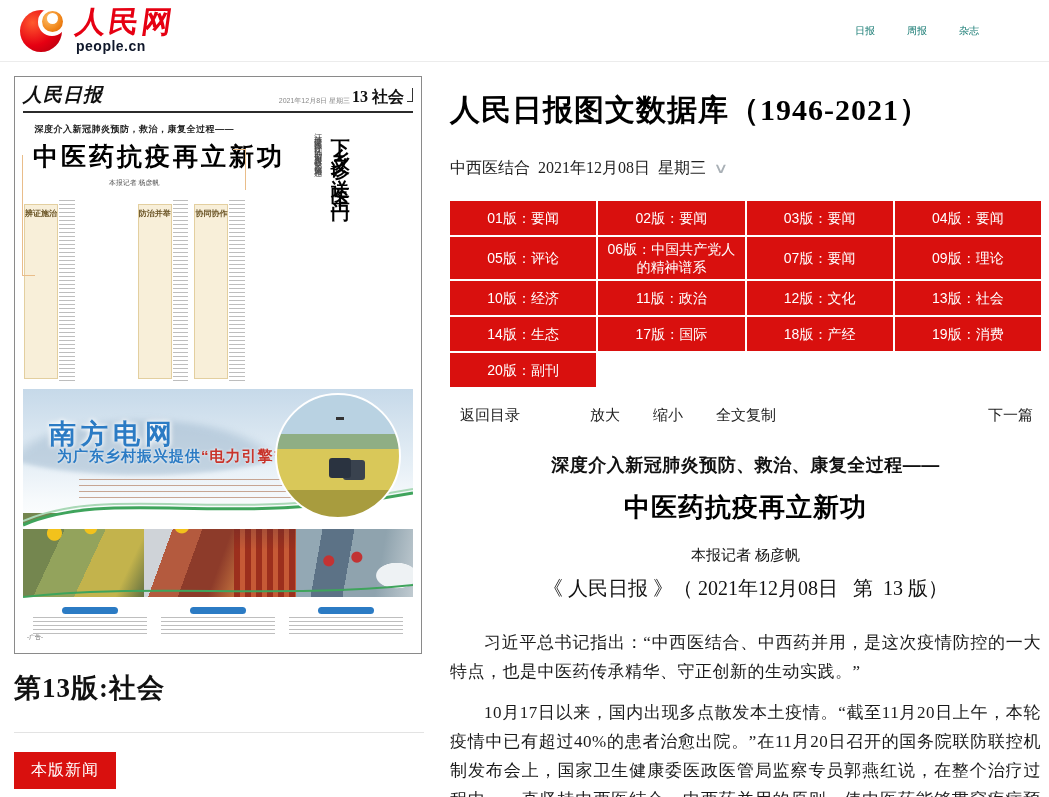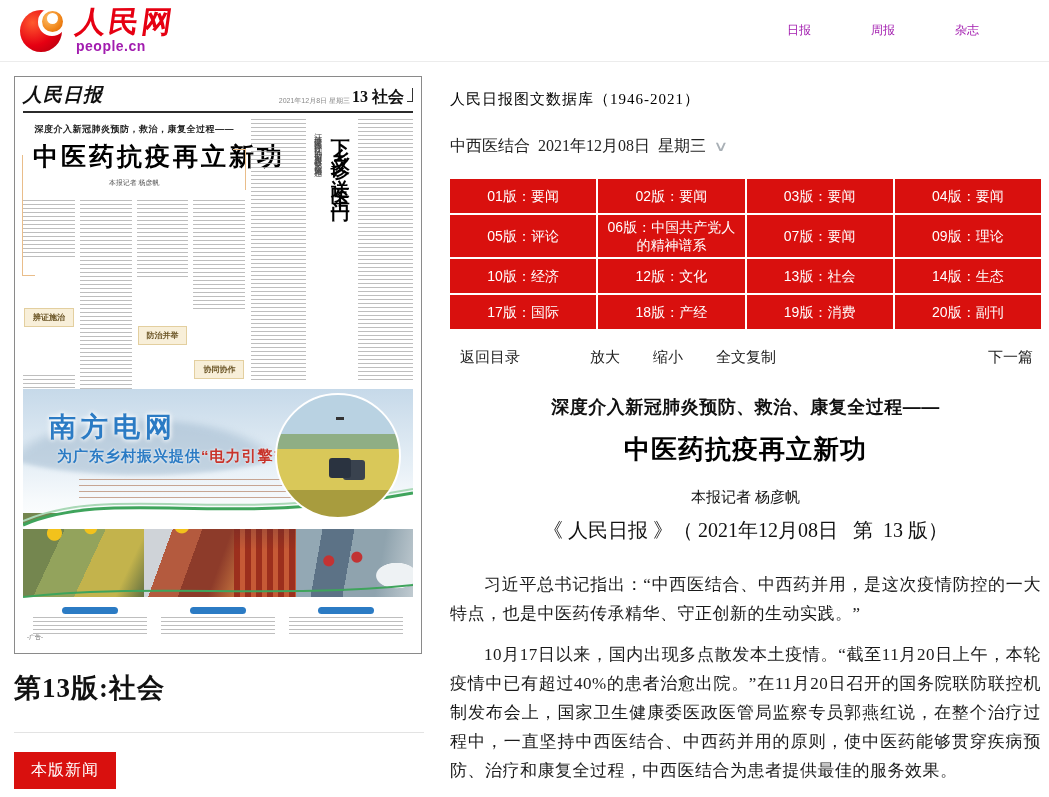--- a/index.html
+++ b/index.html
@@ -12,22 +12,22 @@
   .logo { display:flex; align-items:center; gap:10px; cursor:pointer; }
   .logo-mark { position:relative; width:46px; height:46px; }
   .lm-a { position:absolute; left:0; top:2px; width:42px; height:42px; border-radius:50%;
     background:radial-gradient(circle at 30% 30%, #ff5a2e, #e60012 55%, #a8000d); }
   .lm-b { position:absolute; right:0; top:0; width:28px; height:28px; border-radius:50%; background:#fff; }
   .lm-c { position:absolute; right:3px; top:3px; width:21px; height:21px; border-radius:50%;
     background:radial-gradient(circle at 35% 35%, #ffc06a, #f08519 60%, #d95f00); }
   .lm-d { position:absolute; right:8px; top:5px; width:11px; height:11px; border-radius:50%; background:#fff; }
   .logo-cn { color:#e60012; font-family:"Liberation Serif","DejaVu Serif",serif; font-weight:bold;
     font-size:30px; letter-spacing:3px; transform:skewX(-8deg); line-height:1; }
-  .logo-en { color:#a21caf; font-weight:bold; font-size:14px; letter-spacing:.5px; margin-top:1px; }
-  .top-nav { display:flex; gap:60px; font-size:12px; color:#a21caf; }
+  .logo-en { color:#0f172a; font-weight:bold; font-size:14px; letter-spacing:.5px; margin-top:1px; }
+  .top-nav { display:flex; gap:32px; font-size:10px; color:#0f766e; }
   .top-nav a { cursor:pointer; }
 
   
   .content { display:flex; padding:14px 8px 0 14px; }
   .left-col { width:410px; flex:none; }
   .right-col { flex:1; margin-left:26px; padding-top:6px; min-width:0; }
 
   
   .paper { width:408px; height:578px; border:1px solid #8a8a8a; background:#fff; padding:8px; cursor:pointer; }
   .p-head { display:flex; justify-content:space-between; align-items:flex-end;
@@ -45,39 +45,39 @@
   .p-art-head { position:relative; text-align:center; padding:4px 10px 6px; margin-bottom:6px; }
   .p-art-head::before { content:""; position:absolute; left:-1px; top:36px; width:12px; height:120px;
     border-left:1px solid #e9bd8a; border-bottom:1px solid #e9bd8a; }
   .p-art-head::after { content:""; position:absolute; right:-1px; top:30px; width:12px; height:40px;
     border-right:1px solid #e9bd8a; border-top:1px solid #e9bd8a; }
   .p-kicker { font-size:9px; font-weight:bold; color:#222; letter-spacing:.5px; }
   .p-headline { font-size:25px; font-weight:900; font-family:"Liberation Serif","DejaVu Serif",serif;
     letter-spacing:3px; margin-top:4px; color:#000; white-space:nowrap; }
   .p-byline { font-size:7px; color:#555; margin-top:5px; }
   .p-cols { display:flex; gap:5px; flex:1; }
-  .p-col { flex:1; display:flex; flex-direction:column;gap:44px; }
+  .p-col { flex:1; display:flex; flex-direction:row; }
   .fl { background:repeating-linear-gradient(to bottom, #a8a8a8 0 1px, transparent 1px 4px); opacity:.75; }
   .subhead-box { margin:4px 1px; background:#f8efd9; border:1px solid #e3cf9f; text-align:center;
     font-size:8px; font-weight:bold; color:#6b5526; padding:3px 0;
     font-family:"Liberation Serif","DejaVu Serif",serif; }
   .p-right { flex:1; display:flex; gap:5px; }
   .p-col-tall { flex:1; }
   .fl-tall { height:100%; }
   .p-vert-sub { writing-mode:vertical-rl; font-size:8px; color:#444; letter-spacing:2px;
     padding-top:8px; flex:none; }
   .p-vert-head { writing-mode:vertical-rl; font-family:"Liberation Serif","DejaVu Serif",serif;
     font-weight:900; font-size:19px; letter-spacing:7px; padding-top:6px; flex:none; color:#000; }
 
   
   .p-ad { position:relative; height:254px; margin-top:6px; overflow:hidden;
     background:linear-gradient(180deg, #c6d9e9 0%, #e6eff6 30%, #f7fafc 44%, #ffffff 55%); }
   .ad-mtn { position:absolute; left:-30px; top:26px; width:300px; height:60px; border-radius:50%;
     background:radial-gradient(ellipse at 50% 100%, #9db6cc 0 60%, transparent 70%); opacity:.5; filter:blur(2px); }
-  .ad-brand { position:absolute; left:26px; top:20px; color:#2b7bc4; font-size:27px; font-weight:900;
+  .ad-brand { position:absolute; left:26px; top:27px; color:#2b7bc4; font-size:27px; font-weight:900;
     letter-spacing:5px; text-shadow:0 0 4px #fff, 0 0 6px #fff; }
   .ad-slogan { position:absolute; left:34px; top:58px; font-size:15px; font-weight:900;
     color:#2b7bc4; letter-spacing:1px; text-shadow:0 0 3px #fff; }
   .ad-q { color:#c8342b; }
   .ad-smalltext { position:absolute; left:56px; top:90px; width:220px; height:24px;
     background:repeating-linear-gradient(to bottom, #b07a5c 0 1px, transparent 1px 6px); opacity:.65; }
   .ad-circle { position:absolute; right:12px; top:4px; width:126px; height:126px; border-radius:50%;
     border:2px solid #fff; overflow:hidden; z-index:3;
     background:linear-gradient(180deg, #b9d2e2 0 32%, #8fae84 32% 44%, #d9c859 44% 78%, #a89c3e 78%); }
   .ad-circle::before { content:""; position:absolute; left:48%; top:18%; width:8px; height:3px; background:#333; }
@@ -111,21 +111,21 @@
 
   
   .page-caption { margin-top:16px; font-family:"Liberation Serif","DejaVu Serif",serif;
     font-size:27px; font-weight:bold; color:#111; letter-spacing:1px; }
   .left-divider { margin-top:26px; border:none; border-top:1px solid #e3e3e3; }
   .section-btn { margin-top:19px; background:#d9100e; color:#fff; font-size:16px; border:none;
     padding:8px 17px; letter-spacing:1px; cursor:pointer; display:inline-block;
     font-family:"Liberation Sans","DejaVu Sans",sans-serif; }
 
   
-  .db-title { font-family:"Liberation Serif","DejaVu Serif",serif; font-size:15px; font-weight:normal;
+  .db-title { font-family:"Liberation Serif","DejaVu Serif",serif; font-size:30px; font-weight:bold;
     color:#000; letter-spacing:1px; margin-top:8px; }
   .issue-row { margin-top:27px; display:flex; align-items:center; font-size:16px; color:#222;
     font-family:"Liberation Serif","DejaVu Serif",serif; cursor:pointer; }
   .issue-row span { white-space:pre; }
   .chev { color:#a9b0b6; font-size:13px; margin-left:10px; transform:scale(1.6,1.1); display:inline-block; }
 
   .page-grid { margin-top:22px; display:grid; grid-template-columns:repeat(4,1fr); gap:2px; background:#fff; }
   .page-cell { background:#d9100e; color:#fff; min-height:34px; display:flex; align-items:center;
     justify-content:center; font-size:14px; text-align:center; line-height:1.3; padding:3px 8px; cursor:pointer; }
 
@@ -275,20 +275,21 @@
     <div class="page-grid">
       <div class="page-cell">01版：要闻</div>
       <div class="page-cell">02版：要闻</div>
       <div class="page-cell">03版：要闻</div>
       <div class="page-cell">04版：要闻</div>
       <div class="page-cell">05版：评论</div>
       <div class="page-cell">06版：中国共产党人的精神谱系</div>
       <div class="page-cell">07版：要闻</div>
       <div class="page-cell">09版：理论</div>
       <div class="page-cell">10版：经济</div>
+      <div class="page-cell">11版：政治</div>
       <div class="page-cell">12版：文化</div>
       <div class="page-cell">13版：社会</div>
       <div class="page-cell">14版：生态</div>
       <div class="page-cell">17版：国际</div>
       <div class="page-cell">18版：产经</div>
       <div class="page-cell">19版：消费</div>
       <div class="page-cell">20版：副刊</div>
     </div>
 
     <div class="toolbar">

